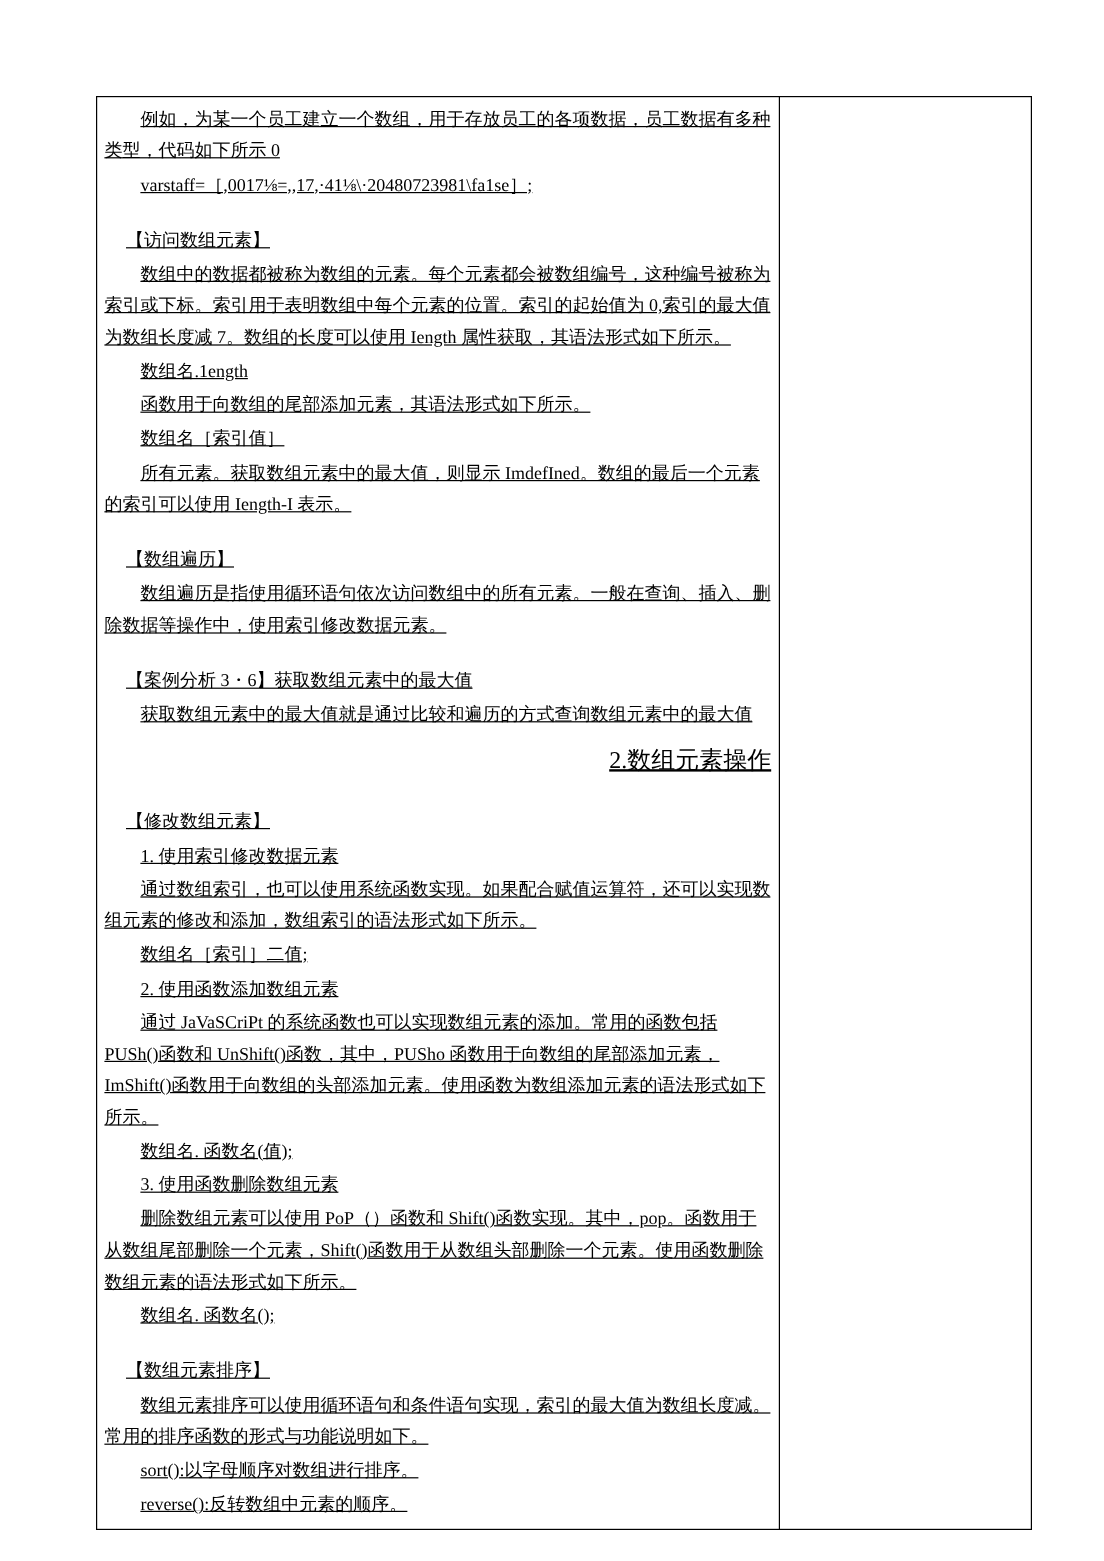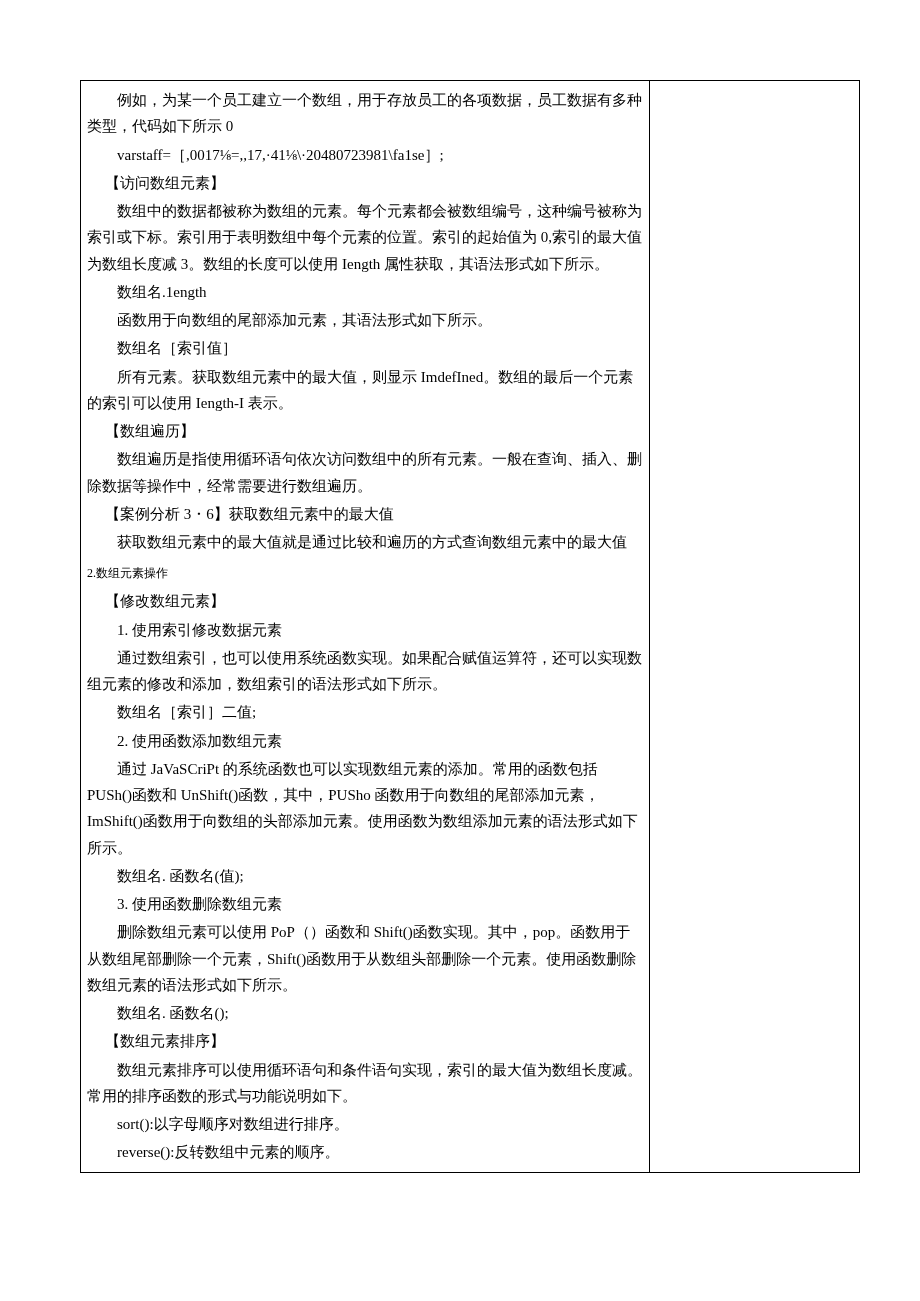--- a/index.html
+++ b/index.html
@@ -19,48 +19,49 @@
 }
 .outer-table {
   border: 1px solid #000;
   border-collapse: collapse;
   width: 100%;
 }
 .outer-table td {
   border: 1px solid #000;
   vertical-align: top;
   padding: 4px 6px;
+  text-decoration: underline;
 }
 .col-main { width: 73%; }
 .col-side { width: 27%; }
 .para { text-indent: 2em; margin: 2px 0; }
 .para-sub { text-indent: 2em; margin: 2px 0; }
-.sec { text-indent: 1.2em; margin: 2px 0 2px 0; }
-.h2 { font-size: 12px; margin: 8px 0 4px 0; text-indent: 0; }
+.sec { text-indent: 1.2em; margin: 20px 0 2px 0; }
+.h2 { font-size: 20px; margin: 8px 0 4px 0; text-indent: 0; text-align: right; }
 </style>
 </head>
 <body>
 
 <div class="page">
   <table class="outer-table">
     <tbody>
         <tr>
       <td class="col-main">
         <div class="para">例如，为某一个员工建立一个数组，用于存放员工的各项数据，员工数据有多种类型，代码如下所示 0</div>
         <div class="para">varstaff=［,0017⅛=,,17,·41⅛\·20480723981\fa1se］;</div>
 
         <div class="sec">【访问数组元素】</div>
-        <div class="para">数组中的数据都被称为数组的元素。每个元素都会被数组编号，这种编号被称为索引或下标。索引用于表明数组中每个元素的位置。索引的起始值为 0,索引的最大值为数组长度减 3。数组的长度可以使用 Iength 属性获取，其语法形式如下所示。</div>
+        <div class="para">数组中的数据都被称为数组的元素。每个元素都会被数组编号，这种编号被称为索引或下标。索引用于表明数组中每个元素的位置。索引的起始值为 0,索引的最大值为数组长度减 7。数组的长度可以使用 Iength 属性获取，其语法形式如下所示。</div>
         <div class="para">数组名.1ength</div>
         <div class="para">函数用于向数组的尾部添加元素，其语法形式如下所示。</div>
         <div class="para">数组名［索引值］</div>
         <div class="para">所有元素。获取数组元素中的最大值，则显示 ImdefIned。数组的最后一个元素的索引可以使用 Iength-I 表示。</div>
 
         <div class="sec">【数组遍历】</div>
-        <div class="para">数组遍历是指使用循环语句依次访问数组中的所有元素。一般在查询、插入、删除数据等操作中，经常需要进行数组遍历。</div>
+        <div class="para">数组遍历是指使用循环语句依次访问数组中的所有元素。一般在查询、插入、删除数据等操作中，使用索引修改数据元素。</div>
 
         <div class="sec">【案例分析 3・6】获取数组元素中的最大值</div>
         <div class="para">获取数组元素中的最大值就是通过比较和遍历的方式查询数组元素中的最大值</div>
 
         <div class="h2">2.数组元素操作</div>
 
         <div class="sec">【修改数组元素】</div>
         <div class="para-sub">1. 使用索引修改数据元素</div>
         <div class="para">通过数组索引，也可以使用系统函数实现。如果配合赋值运算符，还可以实现数组元素的修改和添加，数组索引的语法形式如下所示。</div>
         <div class="para">数组名［索引］二值;</div>

